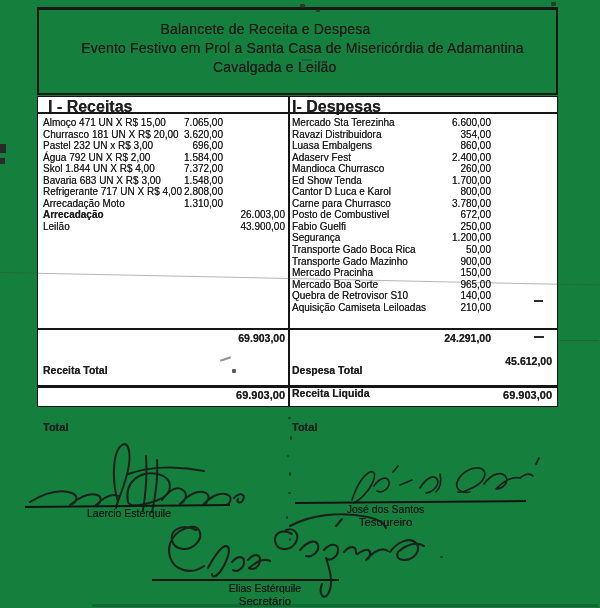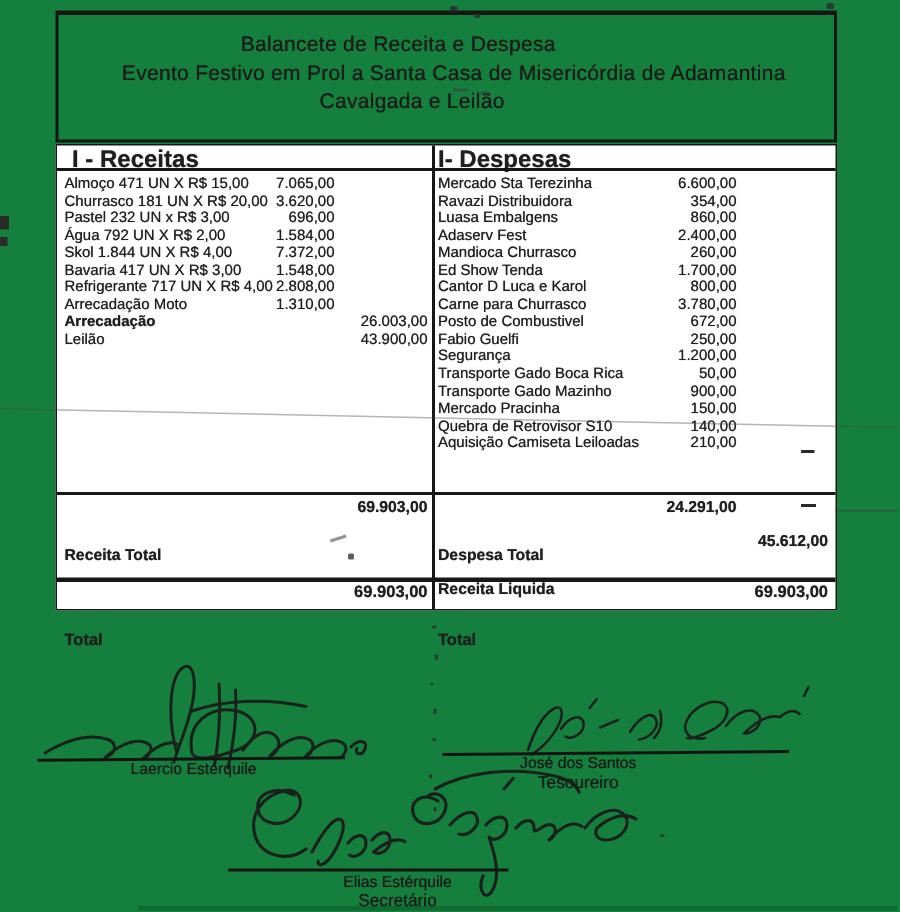--- a/index.html
+++ b/index.html
@@ -114,21 +114,21 @@
         </div>
         <div class="item-row scan-text">
           <span class="lbl">Água 792 UN X R$ 2,00</span>
           <span class="v1">1.584,00</span>
         </div>
         <div class="item-row scan-text">
           <span class="lbl">Skol 1.844 UN X R$ 4,00</span>
           <span class="v1">7.372,00</span>
         </div>
         <div class="item-row scan-text">
-          <span class="lbl">Bavaria 417 UN X R$ 3,00</span>
+          <span class="lbl">Bavaria 683 UN X R$ 3,00</span>
           <span class="v1">1.548,00</span>
         </div>
         <div class="item-row scan-text">
           <span class="lbl">Refrigerante 717 UN X R$ 4,00</span>
           <span class="v1">2.808,00</span>
         </div>
         <div class="item-row scan-text">
           <span class="lbl">Arrecadação Moto</span>
           <span class="v1">1.310,00</span>
         </div>
@@ -190,20 +190,24 @@
           <span class="lbl">Transporte Gado Boca Rica</span>
           <span class="v1">50,00</span>
         </div>
         <div class="item-row scan-text">
           <span class="lbl">Transporte Gado  Mazinho</span>
           <span class="v1">900,00</span>
         </div>
         <div class="item-row scan-text">
           <span class="lbl">Mercado Pracinha</span>
           <span class="v1">150,00</span>
+        </div>
+        <div class="item-row scan-text">
+          <span class="lbl">Mercado Boa Sorte</span>
+          <span class="v1">965,00</span>
         </div>
         <div class="item-row scan-text">
           <span class="lbl">Quebra de Retrovisor S10</span>
           <span class="v1">140,00</span>
         </div>
         <div class="item-row scan-text">
           <span class="lbl">Aquisição Camiseta Leiloadas</span>
           <span class="v1">210,00</span>
         </div>
       </div>

